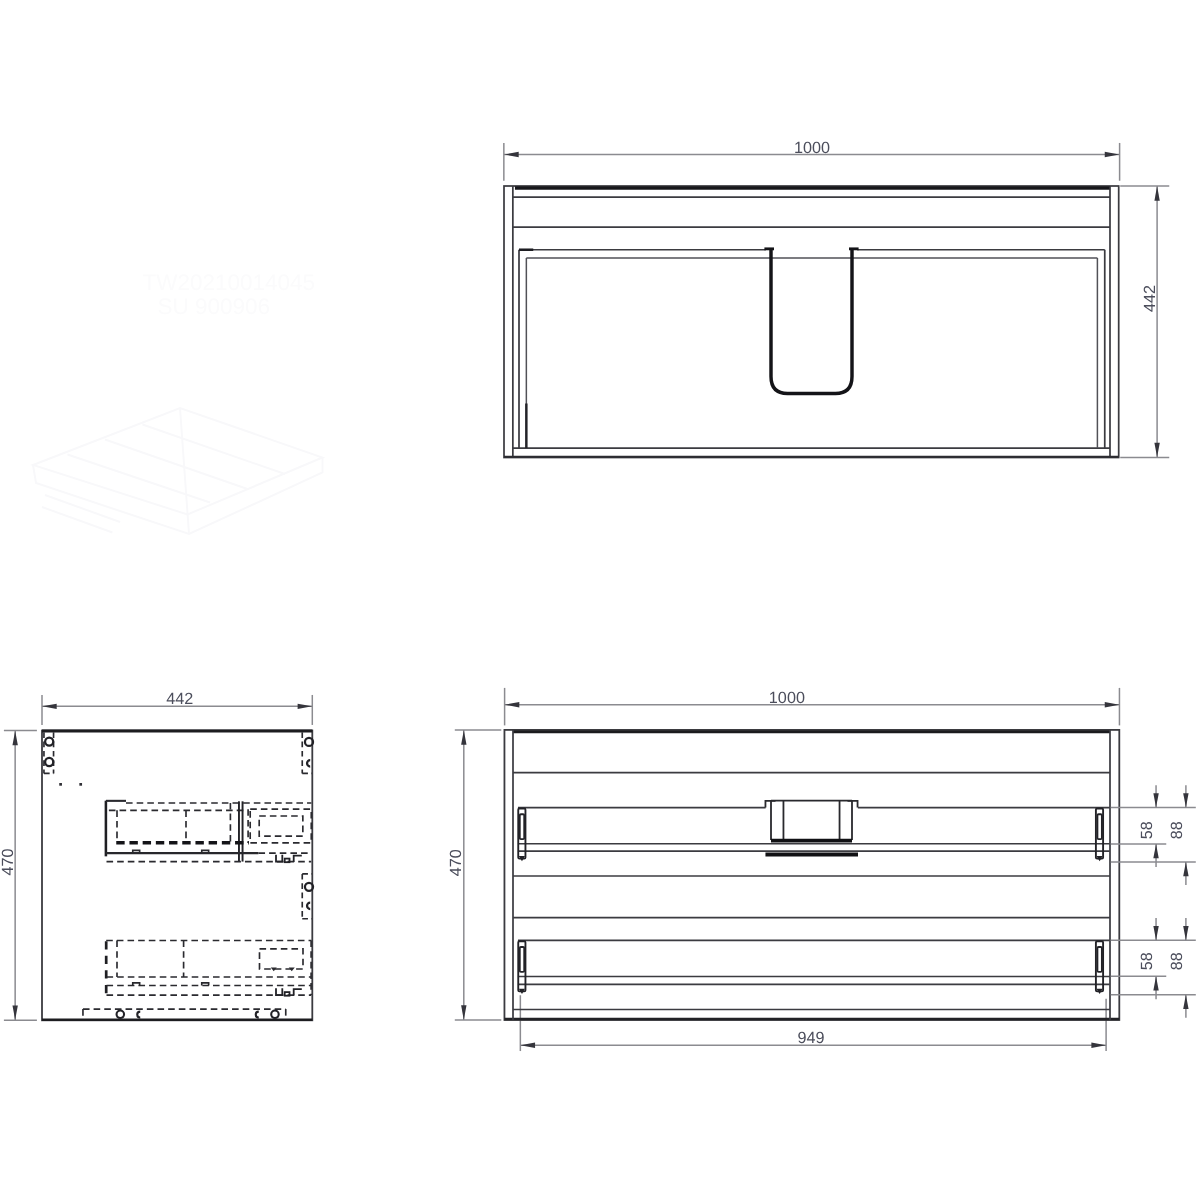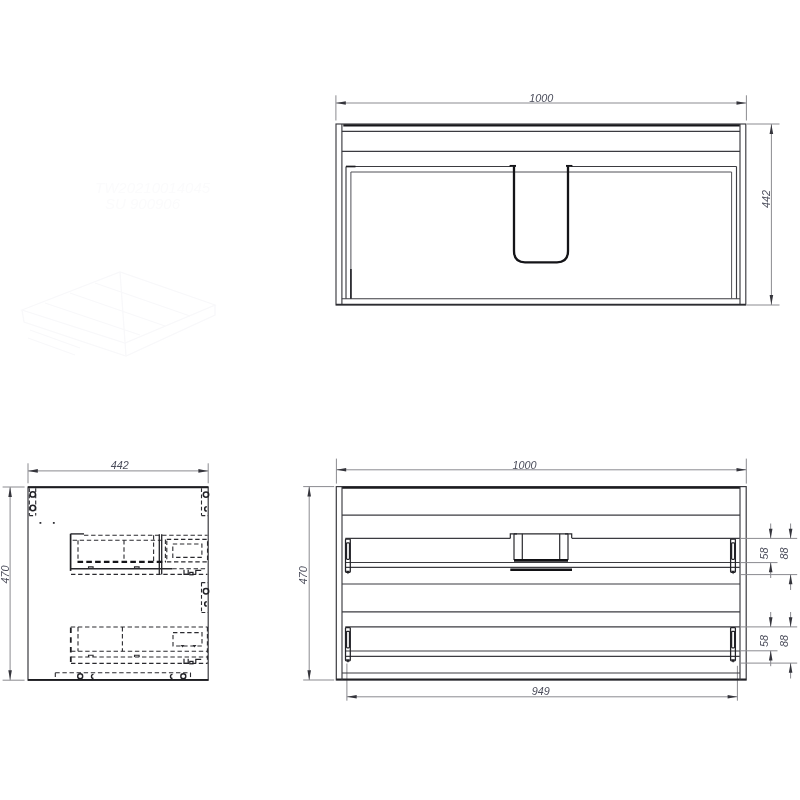--- a/index.html
+++ b/index.html
@@ -1,16 +1,16 @@
 <!DOCTYPE html>
 <html><head>
 <meta charset="utf-8">
 <style>
   html,body{margin:0;padding:0;background:#ffffff;}
-  .wrap{width:800px;height:788px;position:relative;background:#ffffff;overflow:hidden;font-style:italic;}
+  .wrap{width:800px;height:788px;position:relative;background:#ffffff;overflow:hidden;}
   text{font-family:"Liberation Sans",sans-serif;fill:#4c4e5c;font-size:10.8px;}
 </style>
 </head>
 <body>
 
 <div class="wrap">
 <svg width="800" height="800" viewBox="0 0 800 800" xmlns="http://www.w3.org/2000/svg">
 <g fill="none" stroke-linecap="butt">
 
 <g stroke="none">

